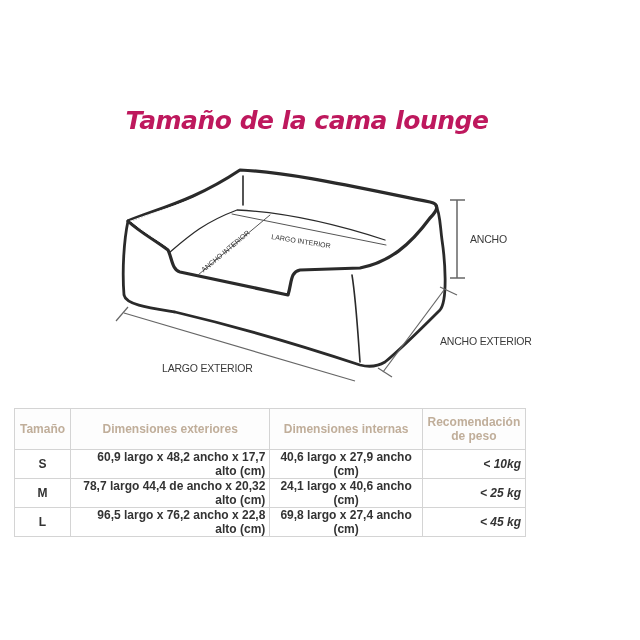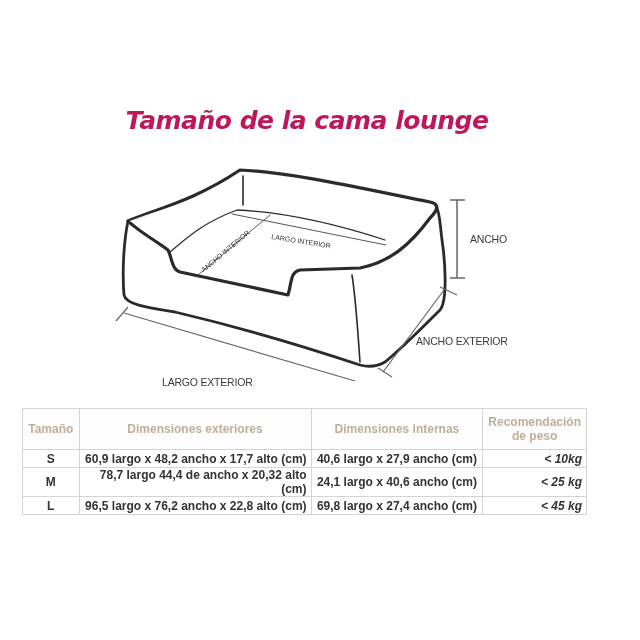--- a/index.html
+++ b/index.html
@@ -9,21 +9,21 @@
     font-family:"DejaVu Sans", sans-serif; font-style:italic; font-weight:bold;
     font-size:25px; color:#be185d; letter-spacing:-0.5px;
   }
   svg.diagram { position:absolute; left:0; top:0; }
   .lbl {
     position:absolute; font-family:"Liberation Sans", sans-serif; font-size:10.5px;
     color:#3a3a3a; letter-spacing:-0.2px; white-space:nowrap;
   }
   .lbl-small { font-size:7px; color:#333; position:absolute; white-space:nowrap; transform-origin:left top; }
   table.sizes {
-    position:absolute; left:22px; top:408px; width:565px; border-collapse:collapse;
+    position:absolute; left:14px; top:408px; width:512px; border-collapse:collapse;
     font-family:"Liberation Sans", sans-serif; font-size:12px; font-weight:bold; color:#333;
   }
   table.sizes th, table.sizes td { border:1px solid #d4d4d4; padding:0 4px; }
   table.sizes th { color:#c0ae9a; font-weight:bold; font-size:12px; height:40px; background:#fdfdfd; }
   table.sizes td { height:17px; }
   td.c-size { text-align:center; width:48px; }
   td.c-ext { text-align:right; width:252px; }
   td.c-int { text-align:center; width:180px; }
   td.c-wt { text-align:right; width:95px;font-style:italic; }
 </style>
@@ -62,22 +62,22 @@
     <line x1="378" y1="368" x2="392" y2="377"></line>
   </g>
 
   <g stroke="#666" stroke-width="1.2">
     <line x1="124" y1="313" x2="355" y2="381"></line>
     <line x1="116" y1="321" x2="128" y2="307"></line>
   </g>
 </svg>
 
 <span class="lbl" style="left:470px;top:233px;">ANCHO</span>
-<span class="lbl" style="left:416px;top:335px;">ANCHO EXTERIOR</span>
-<span class="lbl" style="left:154px;top:376px;padding-left:8px;">LARGO EXTERIOR</span>
+<span class="lbl" style="left:440px;top:335px;">ANCHO EXTERIOR</span>
+<span class="lbl" style="left:154px;top:362px;padding-left:8px;">LARGO EXTERIOR</span>
 <span class="lbl-small" style="left:200px;top:268px;transform:rotate(-40deg);">ANCHO INTERIOR</span>
 <span class="lbl-small" style="left:272px;top:233px;transform:rotate(9deg);">LARGO INTERIOR</span>
 
 <table class="sizes">
   <thead>
     <tr>
       <th>Tamaño</th>
       <th>Dimensiones exteriores</th>
       <th>Dimensiones internas</th>
       <th>Recomendación de peso</th>

